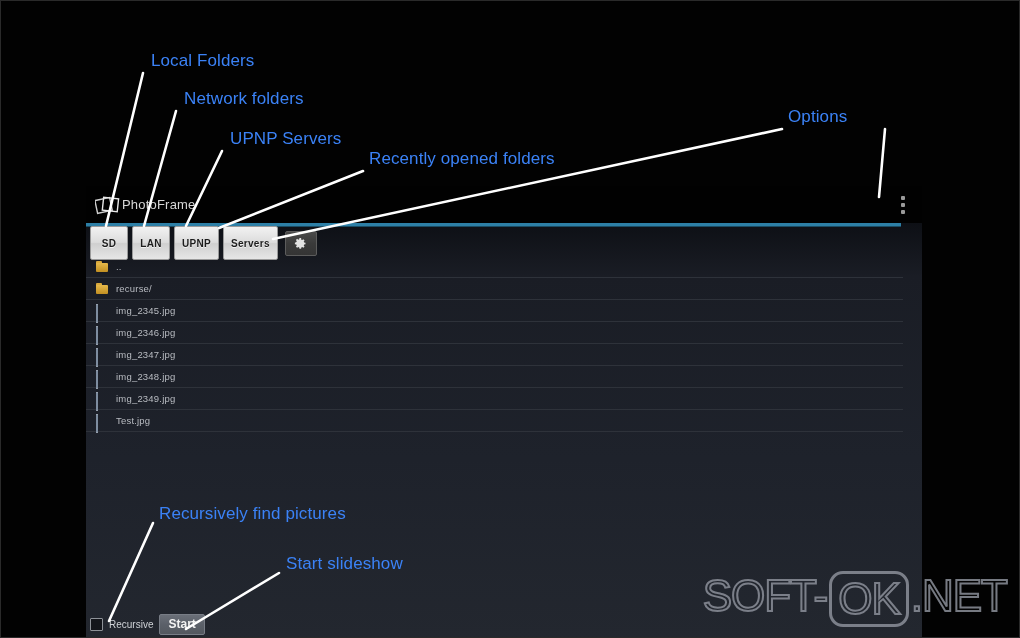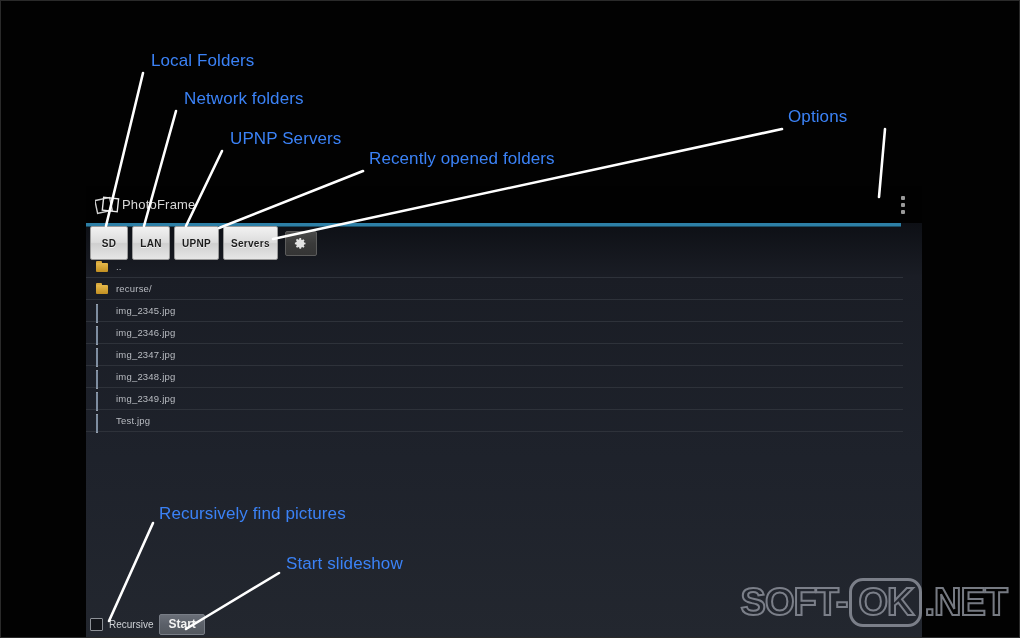--- a/index.html
+++ b/index.html
@@ -125,22 +125,22 @@
     color: #3b82f6;
     font-size: 17px;
     white-space: nowrap;
     letter-spacing: .1px;
   }
   #annot-svg { position: absolute; left: 0; top: 0; width: 1020px; height: 638px; pointer-events: none; }
 
   
   #watermark {
     position: absolute; right: 12px; bottom: 10px;
-    display: flex; align-items: center;
-    font-size: 38px; font-weight: 700; letter-spacing: -1px;
+    display: flex; align-items: flex-start;
+    font-size: 44px; font-weight: 400; letter-spacing: -1px;
     color: transparent;
     -webkit-text-stroke: 2px #8b8f99;
     opacity: .85;
   }
   #watermark .wm-ok {
     border: 3px solid #8b8f99;
     border-radius: 14px;
     padding: 0 6px;
     margin: 0 2px;
     -webkit-text-stroke: 2px #8b8f99;

